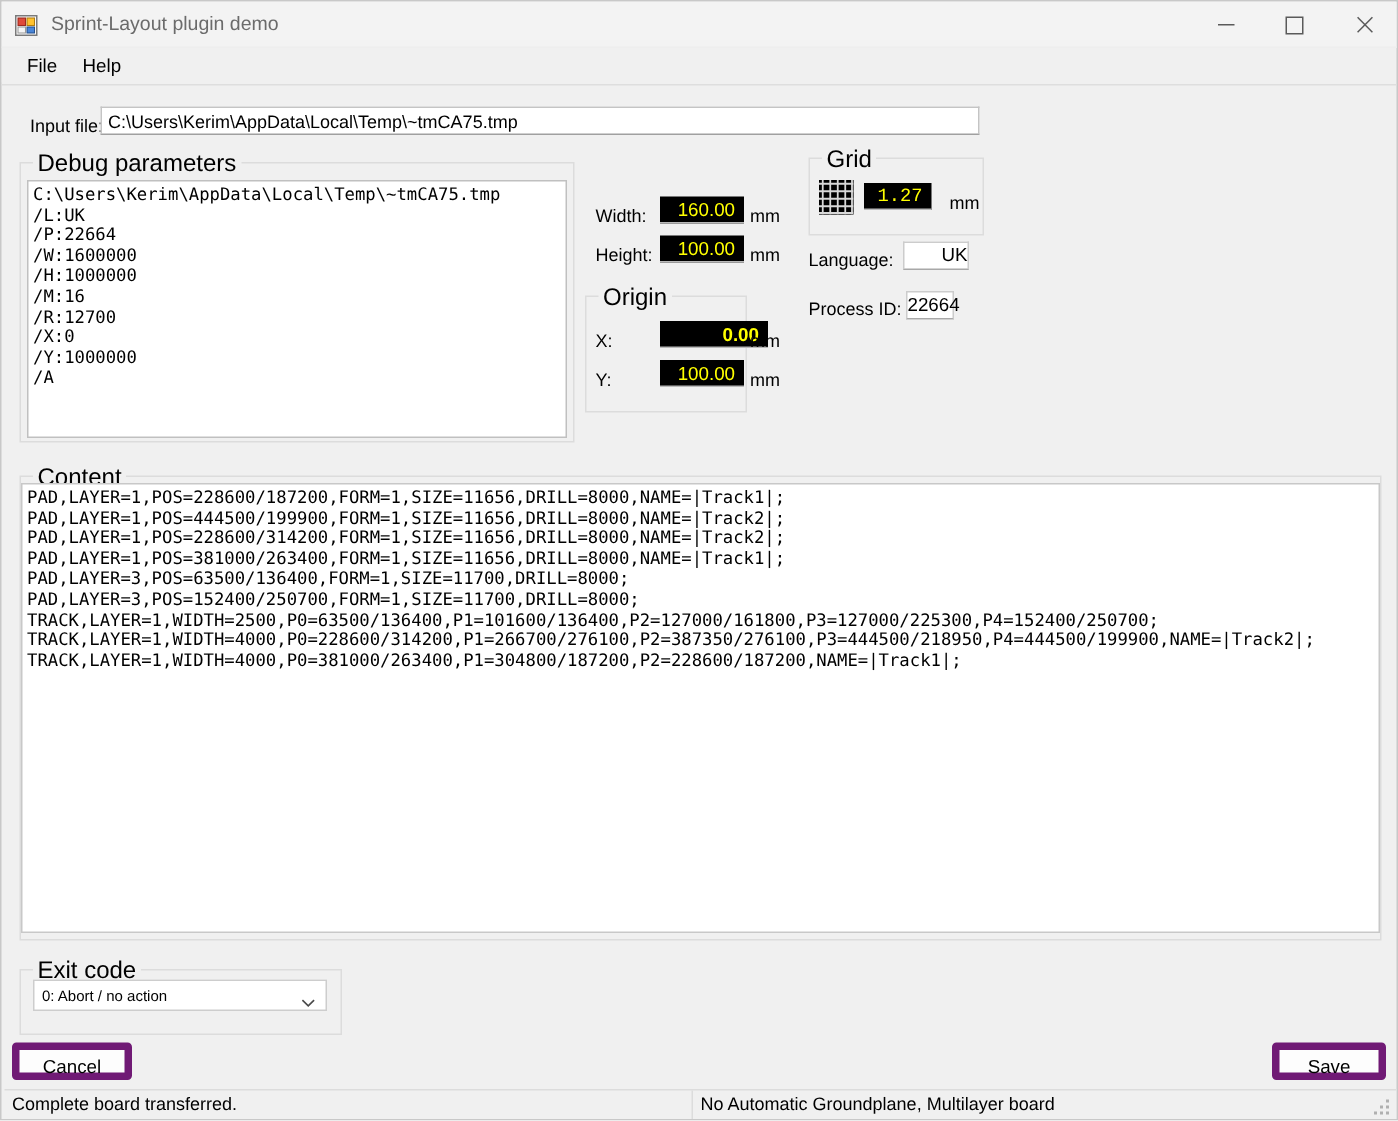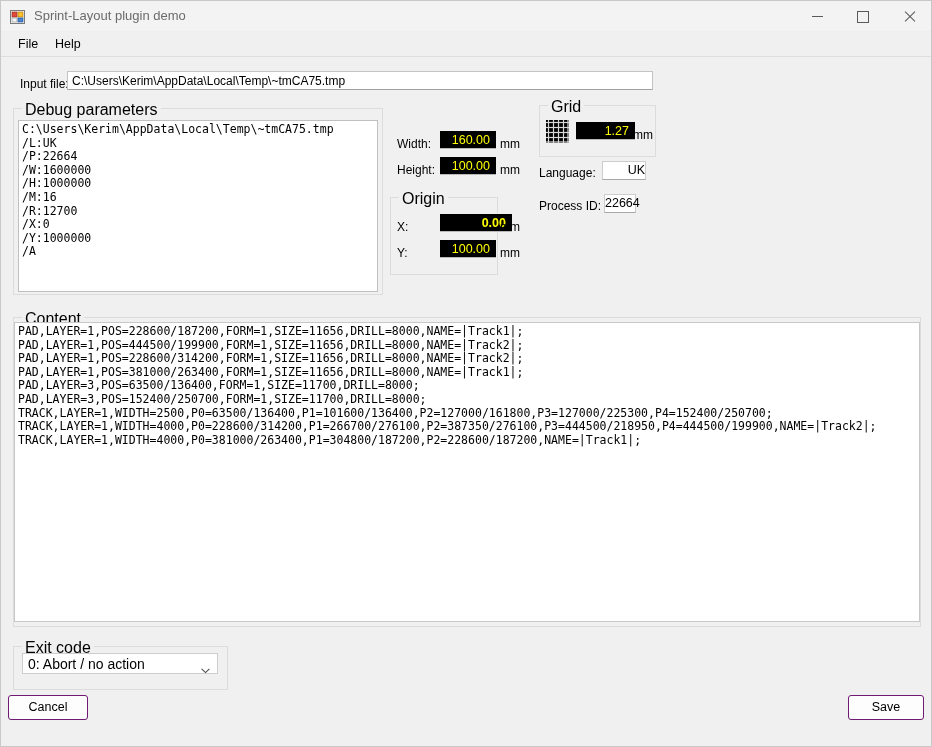--- a/index.html
+++ b/index.html
@@ -205,36 +205,36 @@
   .grid-icon svg { display: block; }
 
   
   .combo {
     position: absolute;
     left: 21px; top: 652px;
     width: 196px; height: 21px;
     background: #ffffff;
     border: 1px solid #cdcdcd;
     box-sizing: border-box;
-    font-size: 14px;
+    font-size: 10px;
     color: #000;
     padding: 2px 0 0 5px;
     line-height: 17px;
   }
   .combo-arrow {
     position: absolute;
     right: 7px; top: 7px;
     width: 9px; height: 5px;
   }
 
   
   .btn {
     position: absolute;
     background: #fdfdfd;
-    border: 1px solid #701a75;
+    border: 5px solid #701a75;
     border-radius: 3px;
     box-sizing: border-box;
     font-size: 12.5px;
     color: #000;
     text-align: center;
     line-height: 23px;
     height: 25px;
   }
   .btn-cancel { left: 7px;   top: 694px; width: 80px; }
   .btn-save   { left: 847px; top: 694px; width: 76px; }
@@ -346,21 +346,21 @@
         <line x1="17.5" y1="0" x2="17.5" y2="23"></line>
         <line x1="22" y1="0" x2="22" y2="23"></line>
         <line x1="0" y1="2.5" x2="23" y2="2.5"></line>
         <line x1="0" y1="7.5" x2="23" y2="7.5"></line>
         <line x1="0" y1="12.5" x2="23" y2="12.5"></line>
         <line x1="0" y1="17.5" x2="23" y2="17.5"></line>
         <line x1="0" y1="22" x2="23" y2="22"></line>
       </g>
     </svg>
   </div>
-  <div class="valbox" style="left:575px; top:121px; width:59px;">1.27</div>
+  <div class="valbox" style="left:575px; top:121px; width:45px;font-family:Liberation Mono, monospace;">1.27</div>
   <span class="lbl" style="left:632px; top:127px;">mm</span>
 
   <span class="lbl" style="left:538px; top:165px;">Language:</span>
   <div class="whitebox" style="left:601px; top:160px; width:44px; text-align:right;">UK</div>
 
   <span class="lbl" style="left:538px; top:198px;">Process ID:</span>
   <div class="whitebox" style="left:603px; top:193px; width:32px; text-align:right; padding-right:4px;">22664</div>
 
   <div class="group grp-content">
     <span class="group-title">Content</span>
@@ -383,14 +383,30 @@
     <span class="combo-arrow">
       <svg width="9" height="6" viewBox="0 0 9 6">
         <polyline points="0.6,0.8 4.5,4.6 8.4,0.8" fill="none" stroke="#4a4a4a" stroke-width="1.1"></polyline>
       </svg>
     </span>
   </div>
 
   <div class="btn btn-cancel">Cancel</div>
   <div class="btn btn-save">Save</div>
 
+  <div class="statusbar">
+    <div class="status-panel status-left">Complete board transferred.</div>
+    <div class="status-panel status-right">No Automatic Groundplane, Multilayer board</div>
+    <span class="status-grip">
+      <svg width="14" height="14" viewBox="0 0 14 14">
+        <g fill="#b0b0b0">
+          <rect x="10" y="10" width="2" height="2"></rect>
+          <rect x="6" y="10" width="2" height="2"></rect>
+          <rect x="10" y="6" width="2" height="2"></rect>
+          <rect x="2" y="10" width="2" height="2"></rect>
+          <rect x="6" y="6" width="2" height="2"></rect>
+          <rect x="10" y="2" width="2" height="2"></rect>
+        </g>
+      </svg>
+    </span>
+  </div>
 
 </div>
 
 </body></html>

